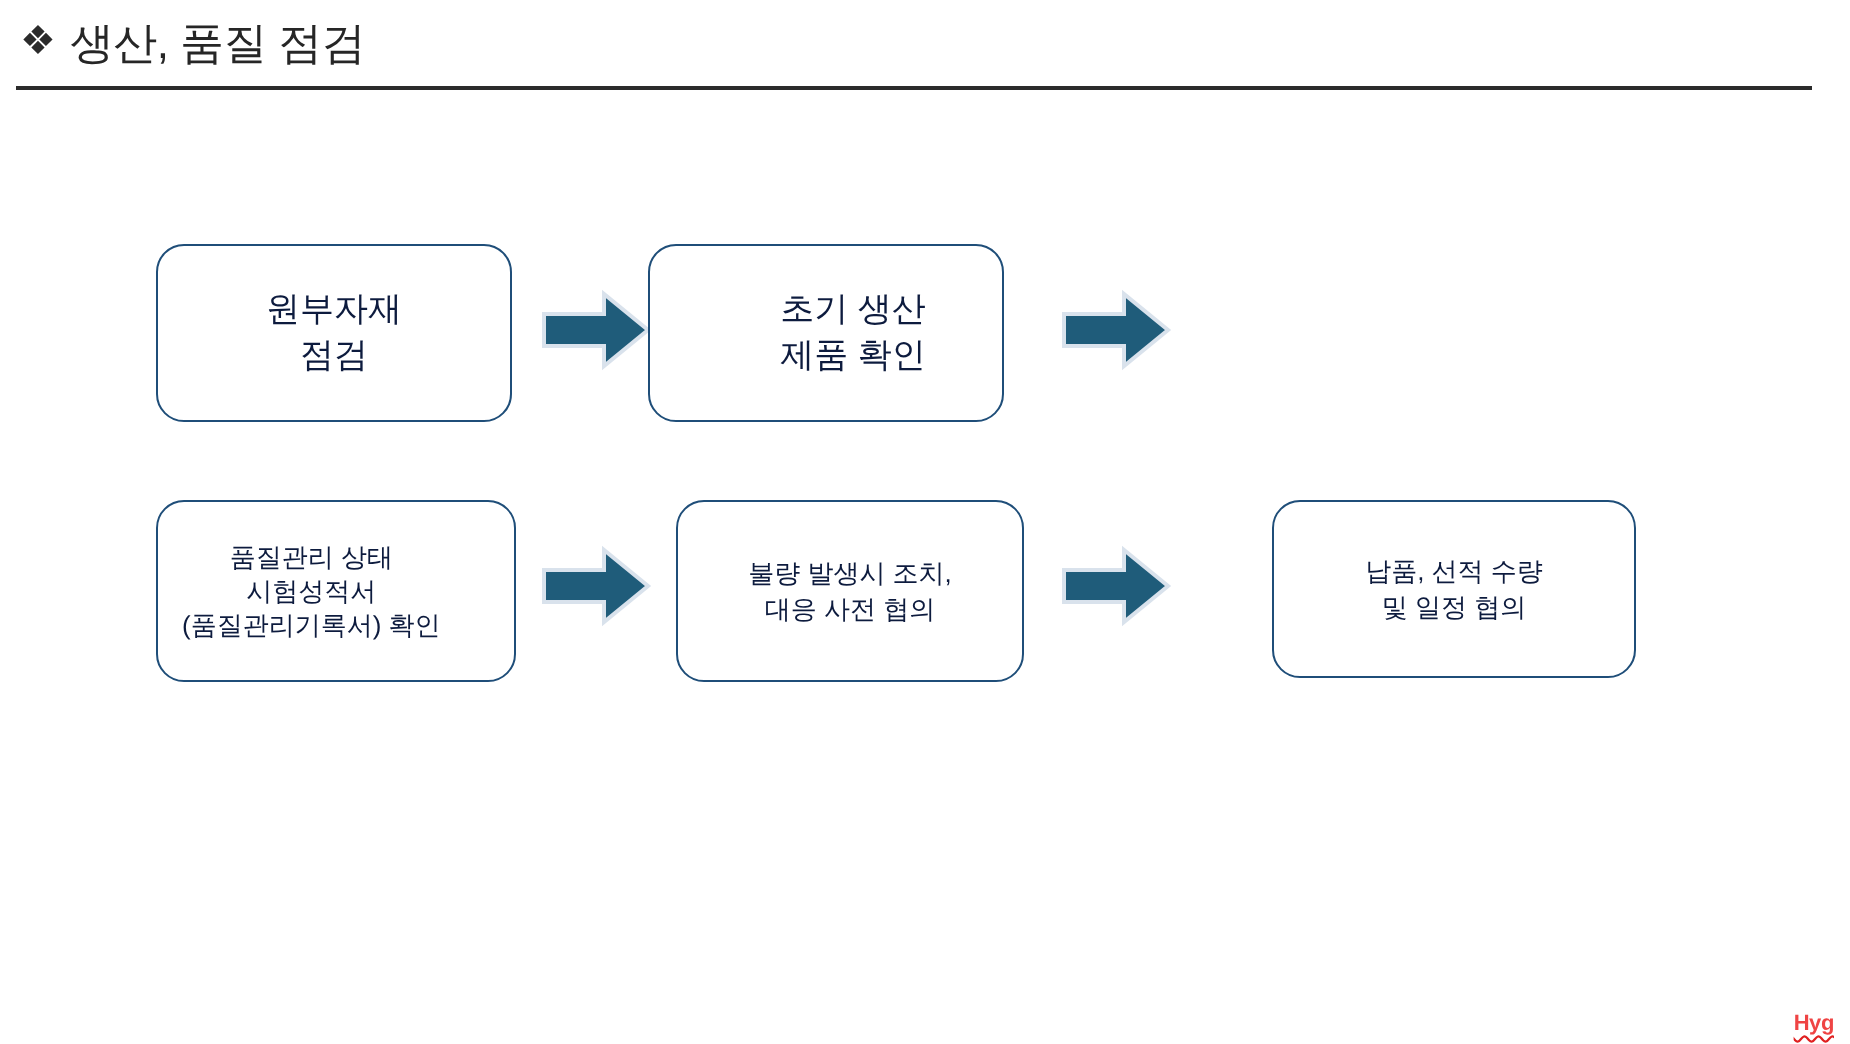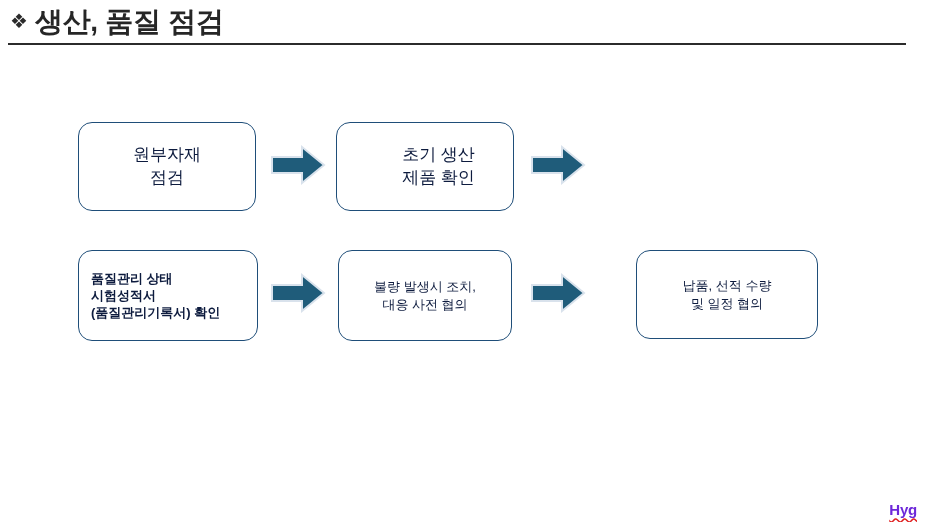--- a/index.html
+++ b/index.html
@@ -32,22 +32,22 @@
     gap: 7px;
     height: 32px;
   }
   .title-bullet {
     font-size: 20px;
     line-height: 1;
     color: #2b2b2b;
     transform: translateY(-1px);
   }
   .title-text {
-    font-size: 28px;
-    font-weight: bold;
+    font-size: 22px;
+    font-weight: normal;
     letter-spacing: -0.3px;
     color: #262626;
     white-space: nowrap;
   }
   .title-rule {
     position: absolute;
     left: 8px;
     top: 43px;
     width: 898px;
     height: 0;
@@ -74,28 +74,27 @@
     justify-content: center;
     color: #0d1b3e;
     line-height: 1.32;
     text-align: center;
     white-space: pre-line;
   }
   .node.big   { font-size: 17px; }
   .node.small { font-size: 13px; }
   .node.left  {
     justify-content: flex-start;
-    text-align: left;
+    text-align: center;
     padding-left: 12px;
-    font-weight: bold;
   }
 
   
   #node-1 { left: 78px;  top: 122px; width: 178px; height: 89px; }
-  #node-2 { left: 336px; top: 122px; width: 178px; height: 89px; padding-left: 27px; }
+  #node-2 { left: 324px; top: 122px; width: 178px; height: 89px; padding-left: 27px; }
   #node-3 { left: 598px; top: 127px; width: 182px; height: 80px; }
   
   #node-4 { left: 78px;  top: 250px; width: 180px; height: 91px; }
   #node-5 { left: 338px; top: 250px; width: 174px; height: 91px; }
   #node-6 { left: 598px; top: 250px; width: 182px; height: 89px; margin-left: 38px; }
 
   
   .arrow {
     position: absolute;
     width: 56px;
@@ -106,23 +105,23 @@
   #arrow-1 { left: 270px; top: 144px; }
   #arrow-2 { left: 530px; top: 144px; }
   #arrow-3 { left: 270px; top: 272px; }
   #arrow-4 { left: 530px; top: 272px; }
 
   
   .footer-mark {
     position: absolute;
     right: 8px;
     bottom: 4px;
-    font-size: 15px;
+    font-size: 11px;
     font-weight: bold;
-    color: #6d28d9;
+    color: #ef4444;
     letter-spacing: -0.2px;
     text-decoration: underline wavy #e02020;
     text-decoration-skip-ink: none;
     text-underline-offset: 2px;
   }
 </style>
 </head>
 <body>
 
 <div class="slide">

